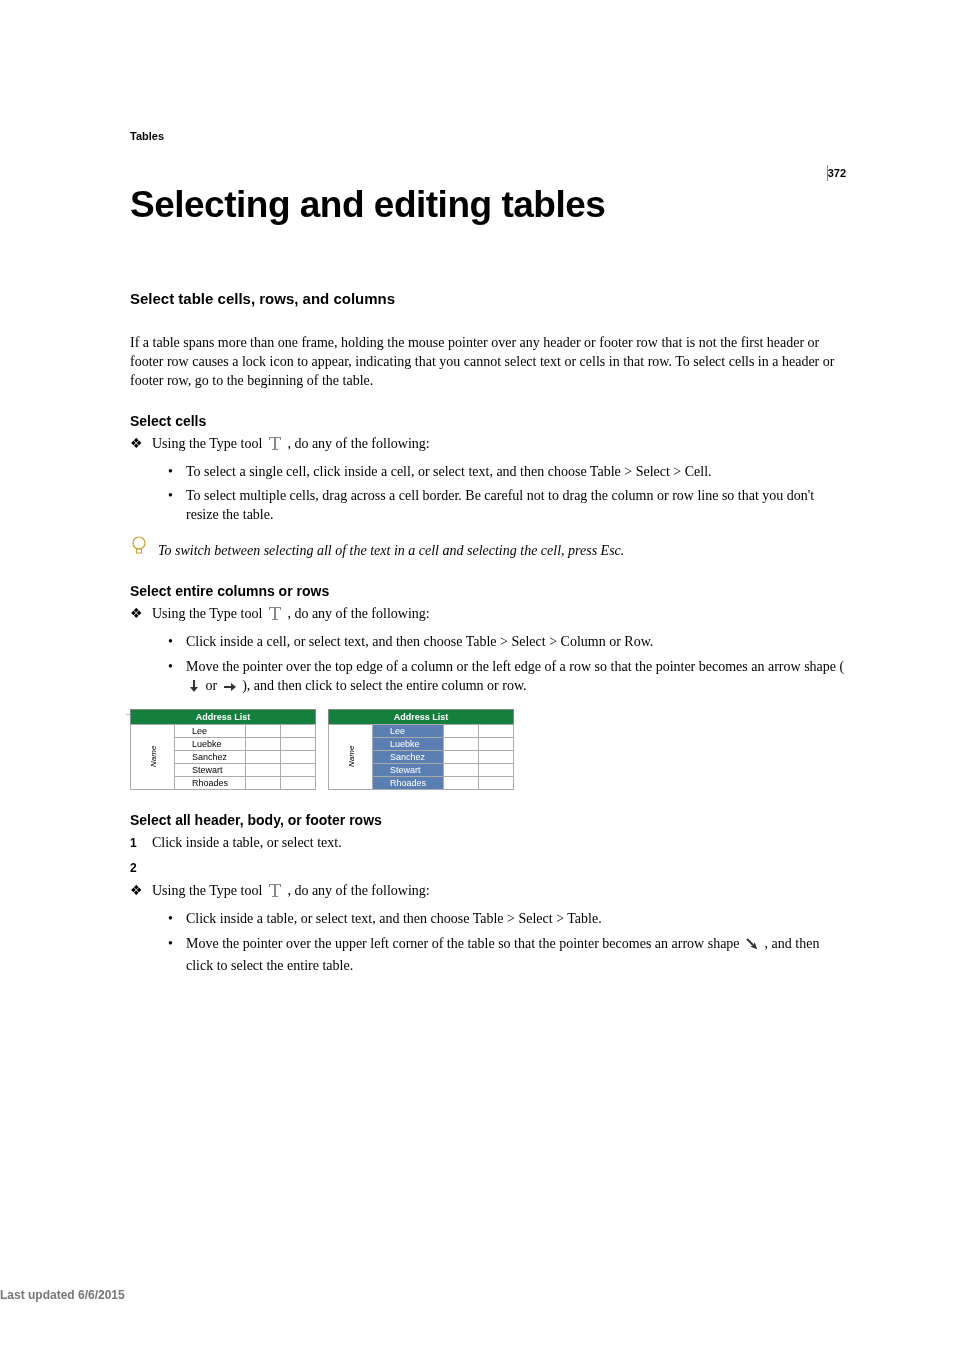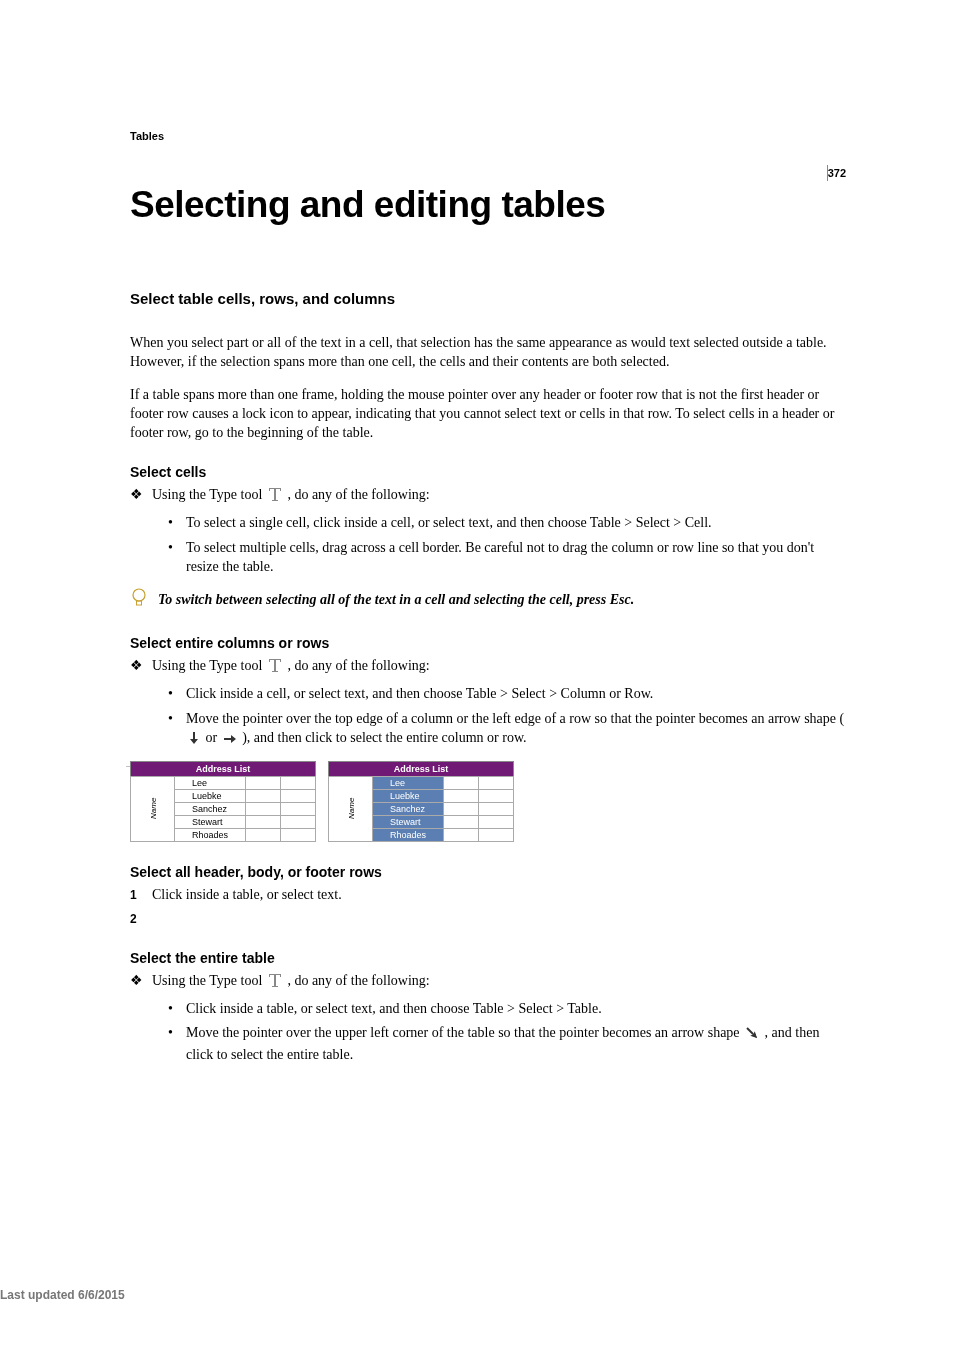--- a/index.html
+++ b/index.html
@@ -95,24 +95,23 @@
     vertical-align: -3px;
     margin: 0 2px;
   }
   .icon-arrow {
     display: inline-block;
     vertical-align: -3px;
     margin: 0 2px;
   }
   .tip-row {
     display: flex;
-    align-items: center;
+    align-items: flex-end;
     margin-top: 10px;
     margin-bottom: 8px;
-    font-weight: bold;
   }
   .tip-row .bulb {
     width: 28px;
     flex-shrink: 0;
   }
   .tip-row .tip-text {
     font-style: italic;
     font-size: 14px;
     line-height: 1.35;
   }
@@ -123,21 +122,21 @@
   }
   .sample-table {
     border: 1px solid #888;
     font-family: Arial, sans-serif;
     font-size: 9px;
     border-collapse: collapse;
     width: 145px;
     position: relative;
   }
   .sample-table th.title {
-    background: #701a75;
+    background: #15803d;
     color: #fff;
     font-weight: bold;
     text-align: center;
     padding: 2px;
     font-size: 9px;
   }
   .sample-table td {
     border: 1px solid #aaa;
     padding: 1px 17px;
   }
@@ -172,21 +171,20 @@
 </head>
 <body>
 
 <div class="page">
   <div class="page-num">372</div>
   <div class="breadcrumb">Tables</div>
 
   <h1>Selecting and editing tables</h1>
 
   <h2>Select table cells, rows, and columns</h2>
-  <p class="body">When you select part or all of the text in a cell, that selection has the same appearance as would text selected outside a table. However, if the selection spans more than one cell, the cells and their contents are both selected.</p>
   <p class="body">If a table spans more than one frame, holding the mouse pointer over any header or footer row that is not the first header or footer row causes a lock icon to appear, indicating that you cannot select text or cells in that row. To select cells in a header or footer row, go to the beginning of the table.</p>
 
   <h3>Select cells</h3>
   <div class="step-row">
     <span class="marker">❖</span>
     <span>
       <span>Using the Type tool </span>
       <span class="icon-type">
         <svg width="14" height="16" viewBox="0 0 14 16">
             <path d="M1 2 H13 V5 H12 V3 H8 V14 H10 V15 H4 V14 H6 V3 H2 V5 H1 Z" fill="#888"></path>
@@ -325,21 +323,20 @@
 
   <h3>Select all header, body, or footer rows</h3>
   <div class="num-row">
     <span class="num">1</span>
     <span>Click inside a table, or select text.</span>
   </div>
   <div class="num-row">
     <span class="num">2</span>
   </div>
 
-  <h3>Select the entire table</h3>
   <div class="step-row">
     <span class="marker">❖</span>
     <span>
       <span>Using the Type tool </span>
       <span class="icon-type">
         <svg width="14" height="16" viewBox="0 0 14 16">
             <path d="M1 2 H13 V5 H12 V3 H8 V14 H10 V15 H4 V14 H6 V3 H2 V5 H1 Z" fill="#888"></path>
           </svg>
       </span>
       <span> , do any of the following:</span>

